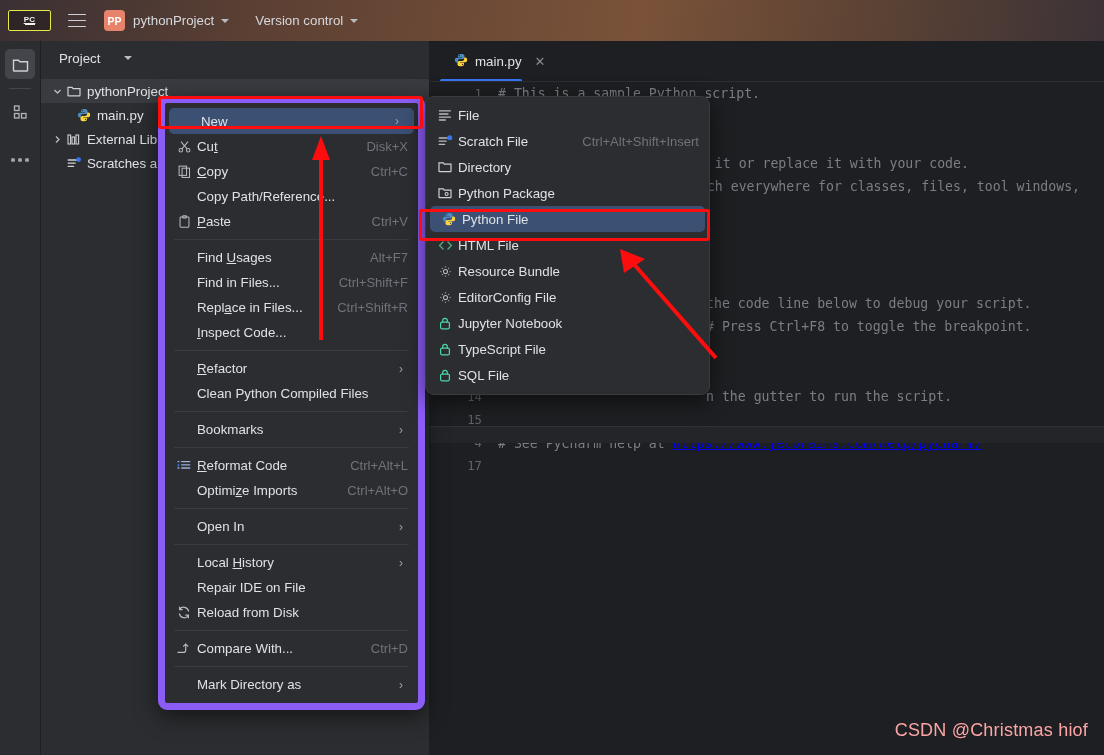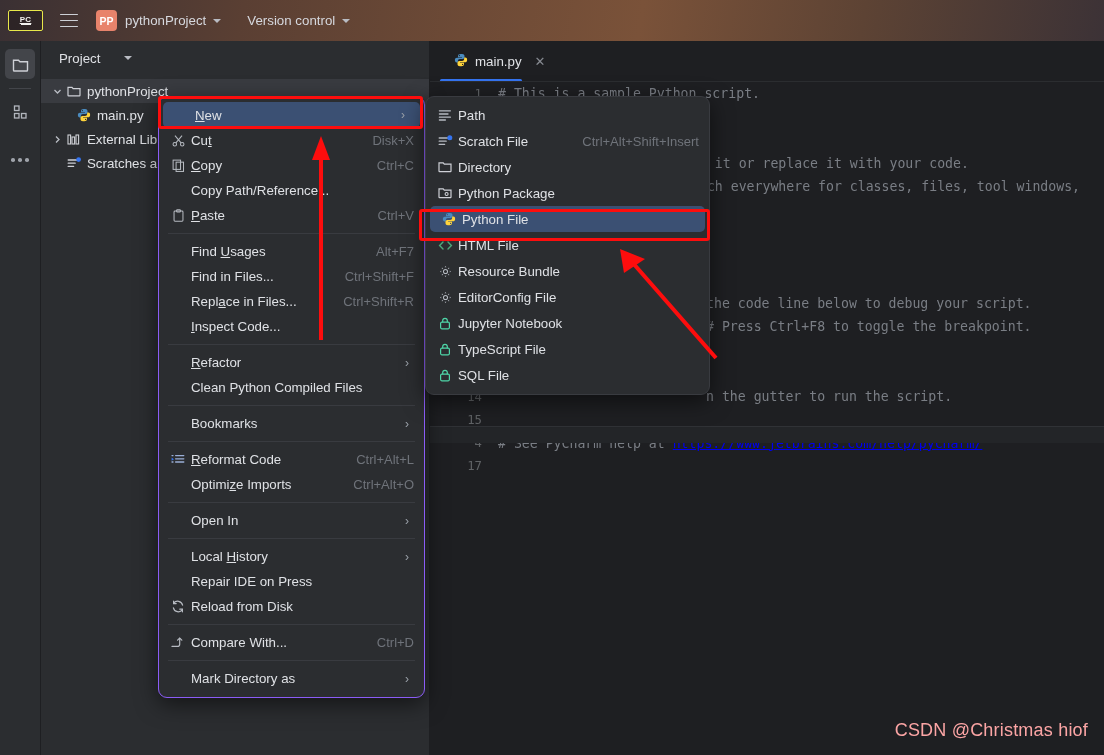--- a/index.html
+++ b/index.html
@@ -11,21 +11,21 @@
   }
   #root { position: relative; width: 1104px; height: 755px; background: #1e1f22; }
 
   
   .topbar {
     position: absolute; left: 0; top: 0; width: 1104px; height: 41px;
     background: linear-gradient(100deg, #3a3033 0%, #5a3f33 22%, #6d4a36 42%, #7a5239 58%, #5d4334 78%, #3c3236 100%);
     display: flex; align-items: center; padding-left: 8px;
   }
   .pc-logo {
-    width: 35px; height: 21px; border: 1.6px solid #e8e84a; border-radius: 2px;
+    width: 43px; height: 21px; border: 1.6px solid #e8e84a; border-radius: 2px;
     display: flex; flex-direction: column; align-items: center; justify-content: center;
     color: #f2f2ef; font-size: 8px; font-weight: bold; letter-spacing: .3px;
     line-height: 7px; margin-right: 17px; background: rgba(0,0,0,.25); text-decoration: underline;
   }
   .pc-logo .u { display:block; width:10px; height:1.5px; background:#f2f2ef; margin-top:1px;}
   .burger { width: 18px; height: 14px; margin-right: 18px; display:flex; flex-direction:column; justify-content:space-between; cursor: pointer;}
   .burger i { display:block; height: 1.8px; background: #cdd0d6; border-radius:1px;}
   .proj-badge {
     width: 21px; height: 21px; border-radius: 4px; background: #e8836b;
     color: #fff; font-size: 10.5px; font-weight: bold;
@@ -71,21 +71,21 @@
   .code { position:relative; font-family:"DejaVu Sans Mono","Liberation Mono",monospace; font-size:13.2px; }
   .cline { height:23.3px; display:flex; align-items:center; white-space:pre; }
   .gut { width:66px; flex:0 0 66px; text-align:right; padding-right:14px; color:#606366; font-size:12.3px; font-family:"DejaVu Sans Mono","Liberation Mono",monospace; }
   .ctxt { color:#7a7e85; padding-left:2px; }
   .fold-div { position:absolute; left:0; top:344px; width:674px; height:1px; background:#303236; }
   .fold-band { position:absolute; left:0; top:345px; width:674px; height:16px; background:#232528; }
 
   
   .cmenu {
     position:absolute; left:158px; top:96px; width:267px;
-    background:#2b2d30; border:1px solid #8b5cf6; border-radius:9px;
+    background:#2b2d30; border:7px solid #8b5cf6; border-radius:9px;
     box-shadow:0 6px 22px rgba(0,0,0,.55); padding:5px 0 6px 0; z-index:50;
   }
   .mi { height:25px; display:flex; align-items:center; font-size:13.3px; color:#dfe1e5; cursor:pointer; position:relative; padding:0 10px 0 0;}
   .mi.tall { height:26px; }
   .mi .mico { width:26px; flex:0 0 26px; display:flex; align-items:center; justify-content:center; margin-left:6px;}
   .mi .mlabel { flex:1 1 auto; white-space:nowrap; }
   .mi .msc { color:#6f737a; font-size:13px; white-space:nowrap; margin-left:14px; }
   .mi .arrow { width:14px; text-align:center; color:#9aa0a8; font-size:12px; }
   .mi.hl { background:#3b5073; border-radius:5px; margin:0 4px; }
   .msep { height:1px; background:#393b40; margin:5px 9px 5px 9px; }
@@ -384,21 +384,21 @@
 
     <div class="msep"></div>
 
     <div class="mi">
       <span class="mico"></span>
       <span class="mlabel">Local <span class="u-mn">H</span>istory</span>
       <span class="arrow">›</span>
     </div>
     <div class="mi">
       <span class="mico"></span>
-      <span class="mlabel">Repair IDE on Press</span>
+      <span class="mlabel">Repair IDE on File</span>
     </div>
     <div class="mi">
       <span class="mico">
         <svg width="14" height="13" viewBox="0 0 14 13">
             <g fill="none" stroke="#b6bac1" stroke-width="1.2" stroke-linecap="round">
           <path d="M11.6 5.2A5 5 0 0 0 2.6 3.4"></path>
               <path d="M2.4 7.8a5 5 0 0 0 9 1.8"></path>
           <path d="M2.6 1v2.6h2.6"></path>
               <path d="M11.4 11.8V9.2H8.8"></path>
             </g>
@@ -437,21 +437,21 @@
       <span class="mico">
         <svg width="14" height="12" viewBox="0 0 14 12">
             <g stroke="#b6bac1" stroke-width="1.3" stroke-linecap="round">
               <path d="M1.4 1.8h11"></path>
               <path d="M1.4 5h8.6"></path>
               <path d="M1.4 8.2h11"></path>
               <path d="M1.4 11h6"></path>
             </g>
           </svg>
       </span>
-      <span class="mlabel">Path</span>
+      <span class="mlabel">File</span>
     </div>
 
     <div class="mi">
       <span class="mico">
         <svg width="15" height="13" viewBox="0 0 15 13">
             <g stroke="#b6bac1" stroke-width="1.3" stroke-linecap="round">
               <path d="M1.2 3h8.2"></path>
               <path d="M1.2 6.2h7"></path>
               <path d="M1.2 9.4h5.4"></path>
             </g>

